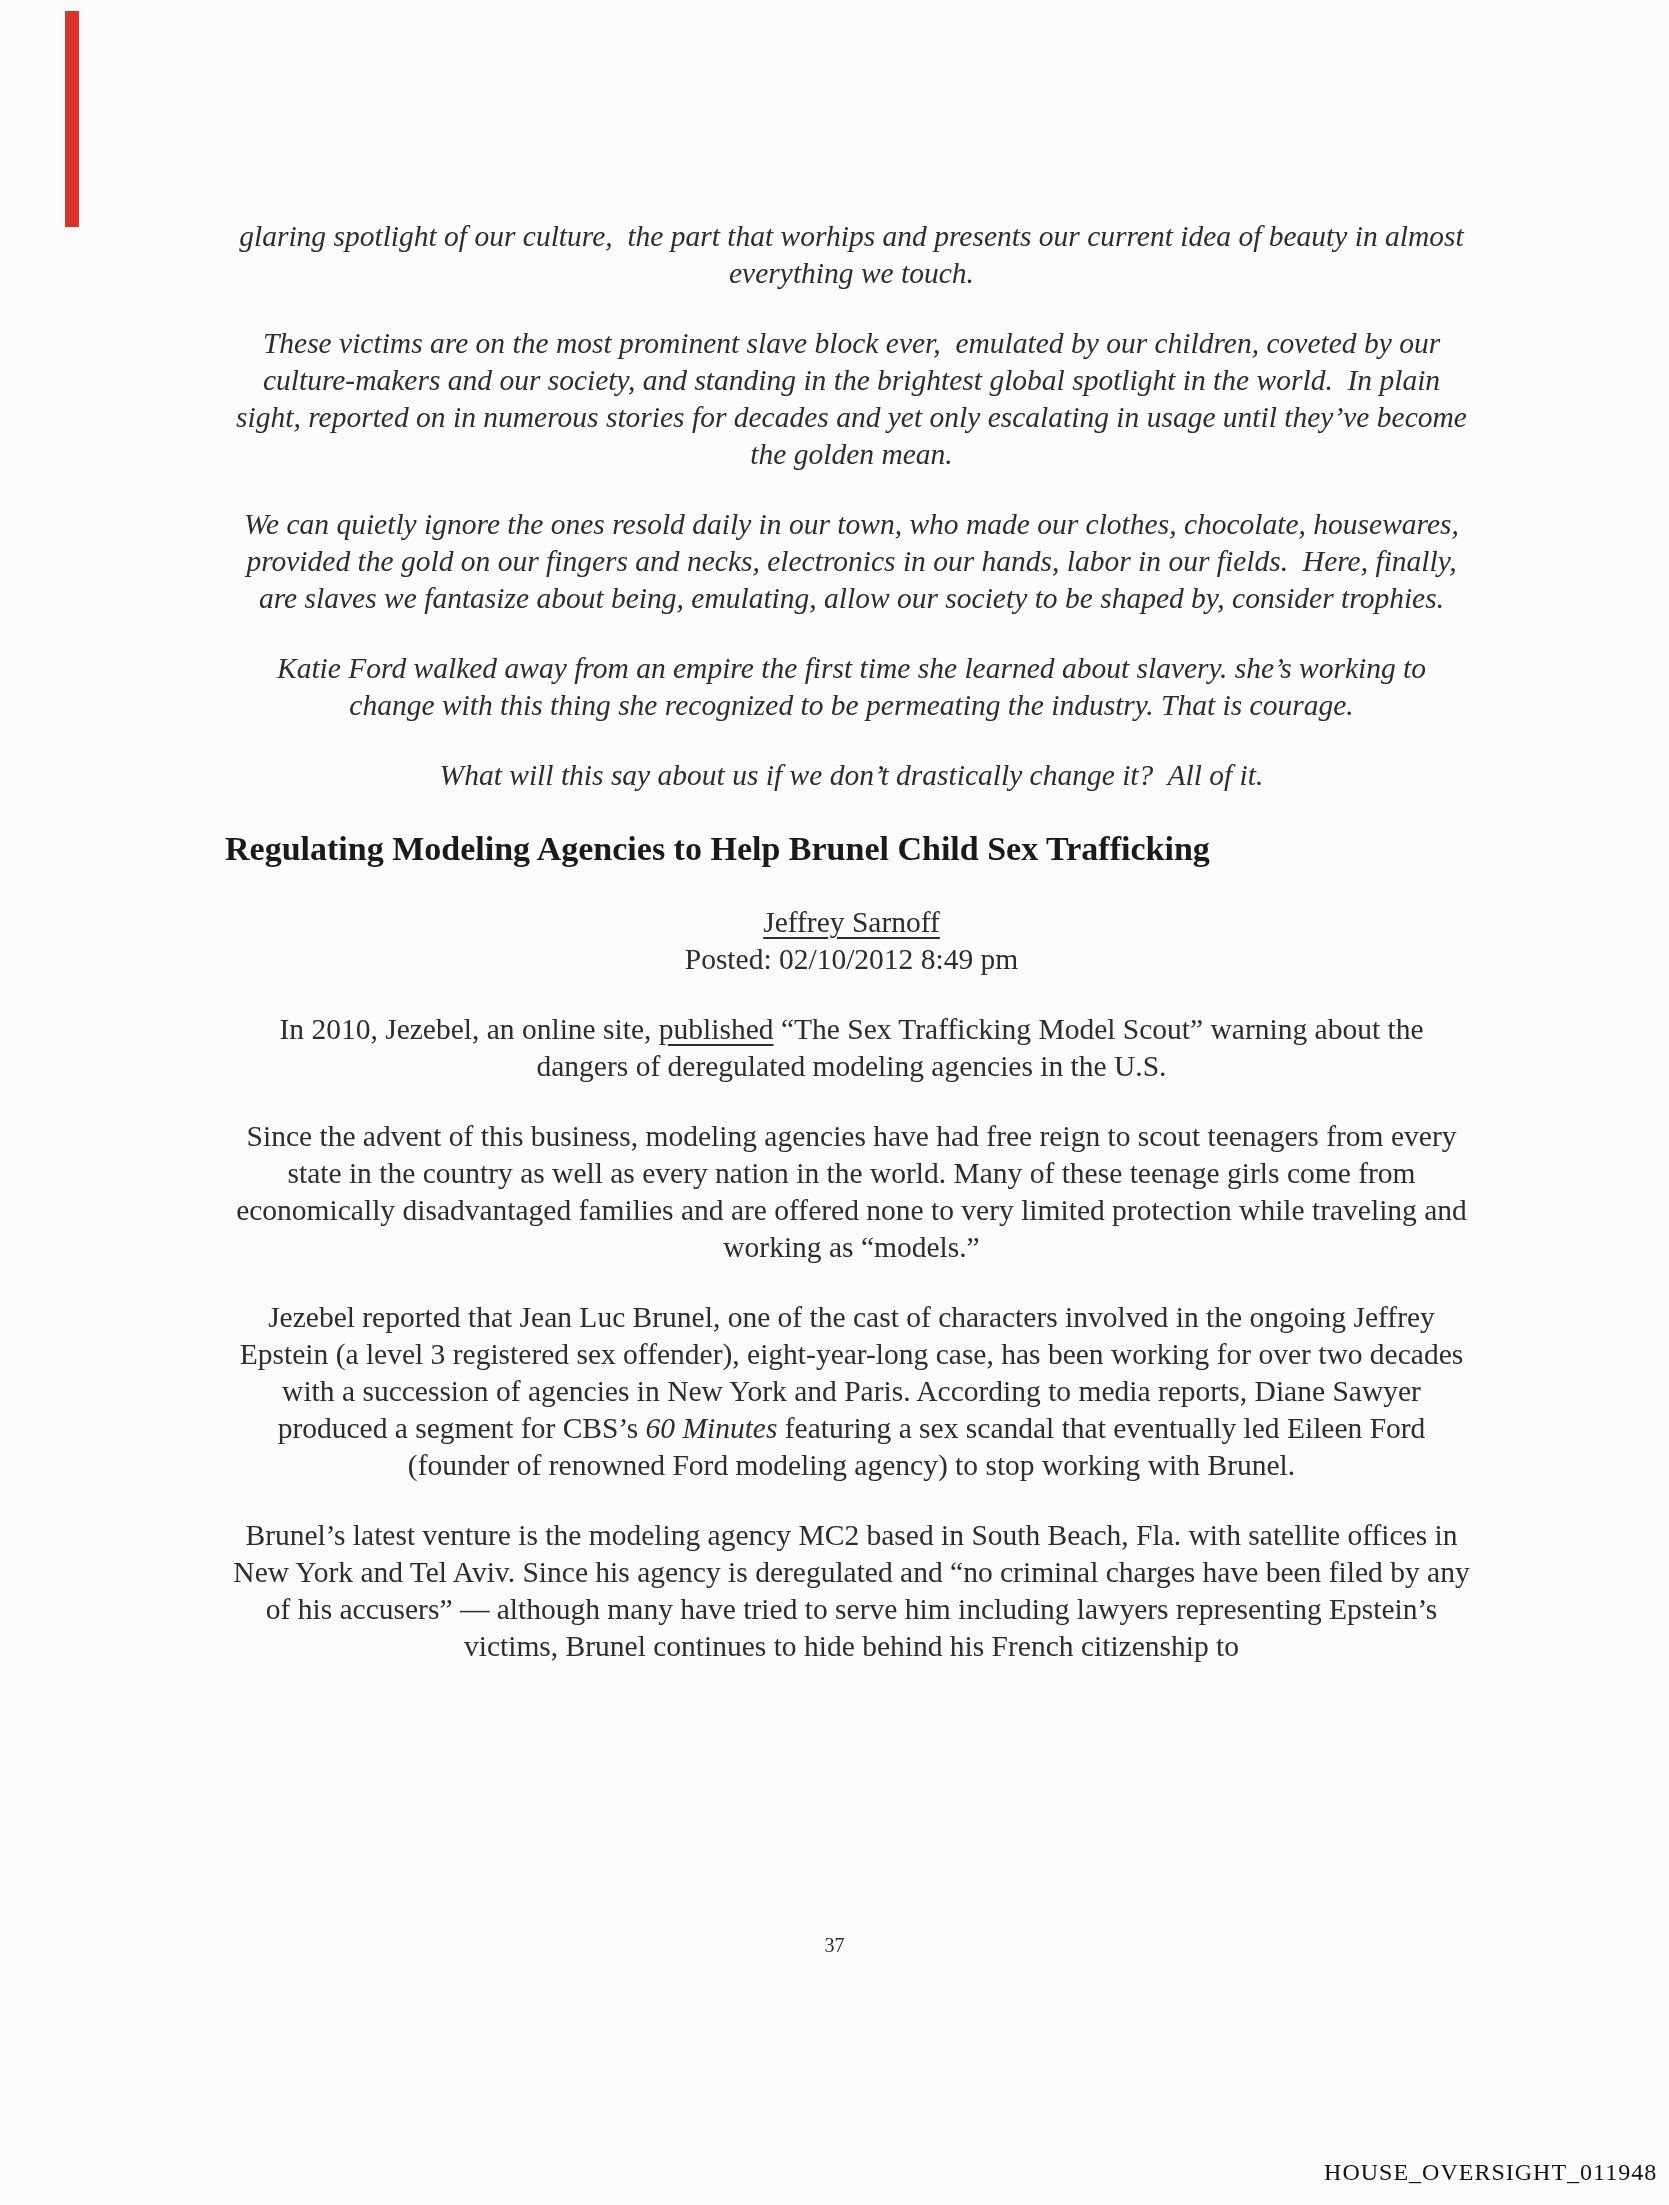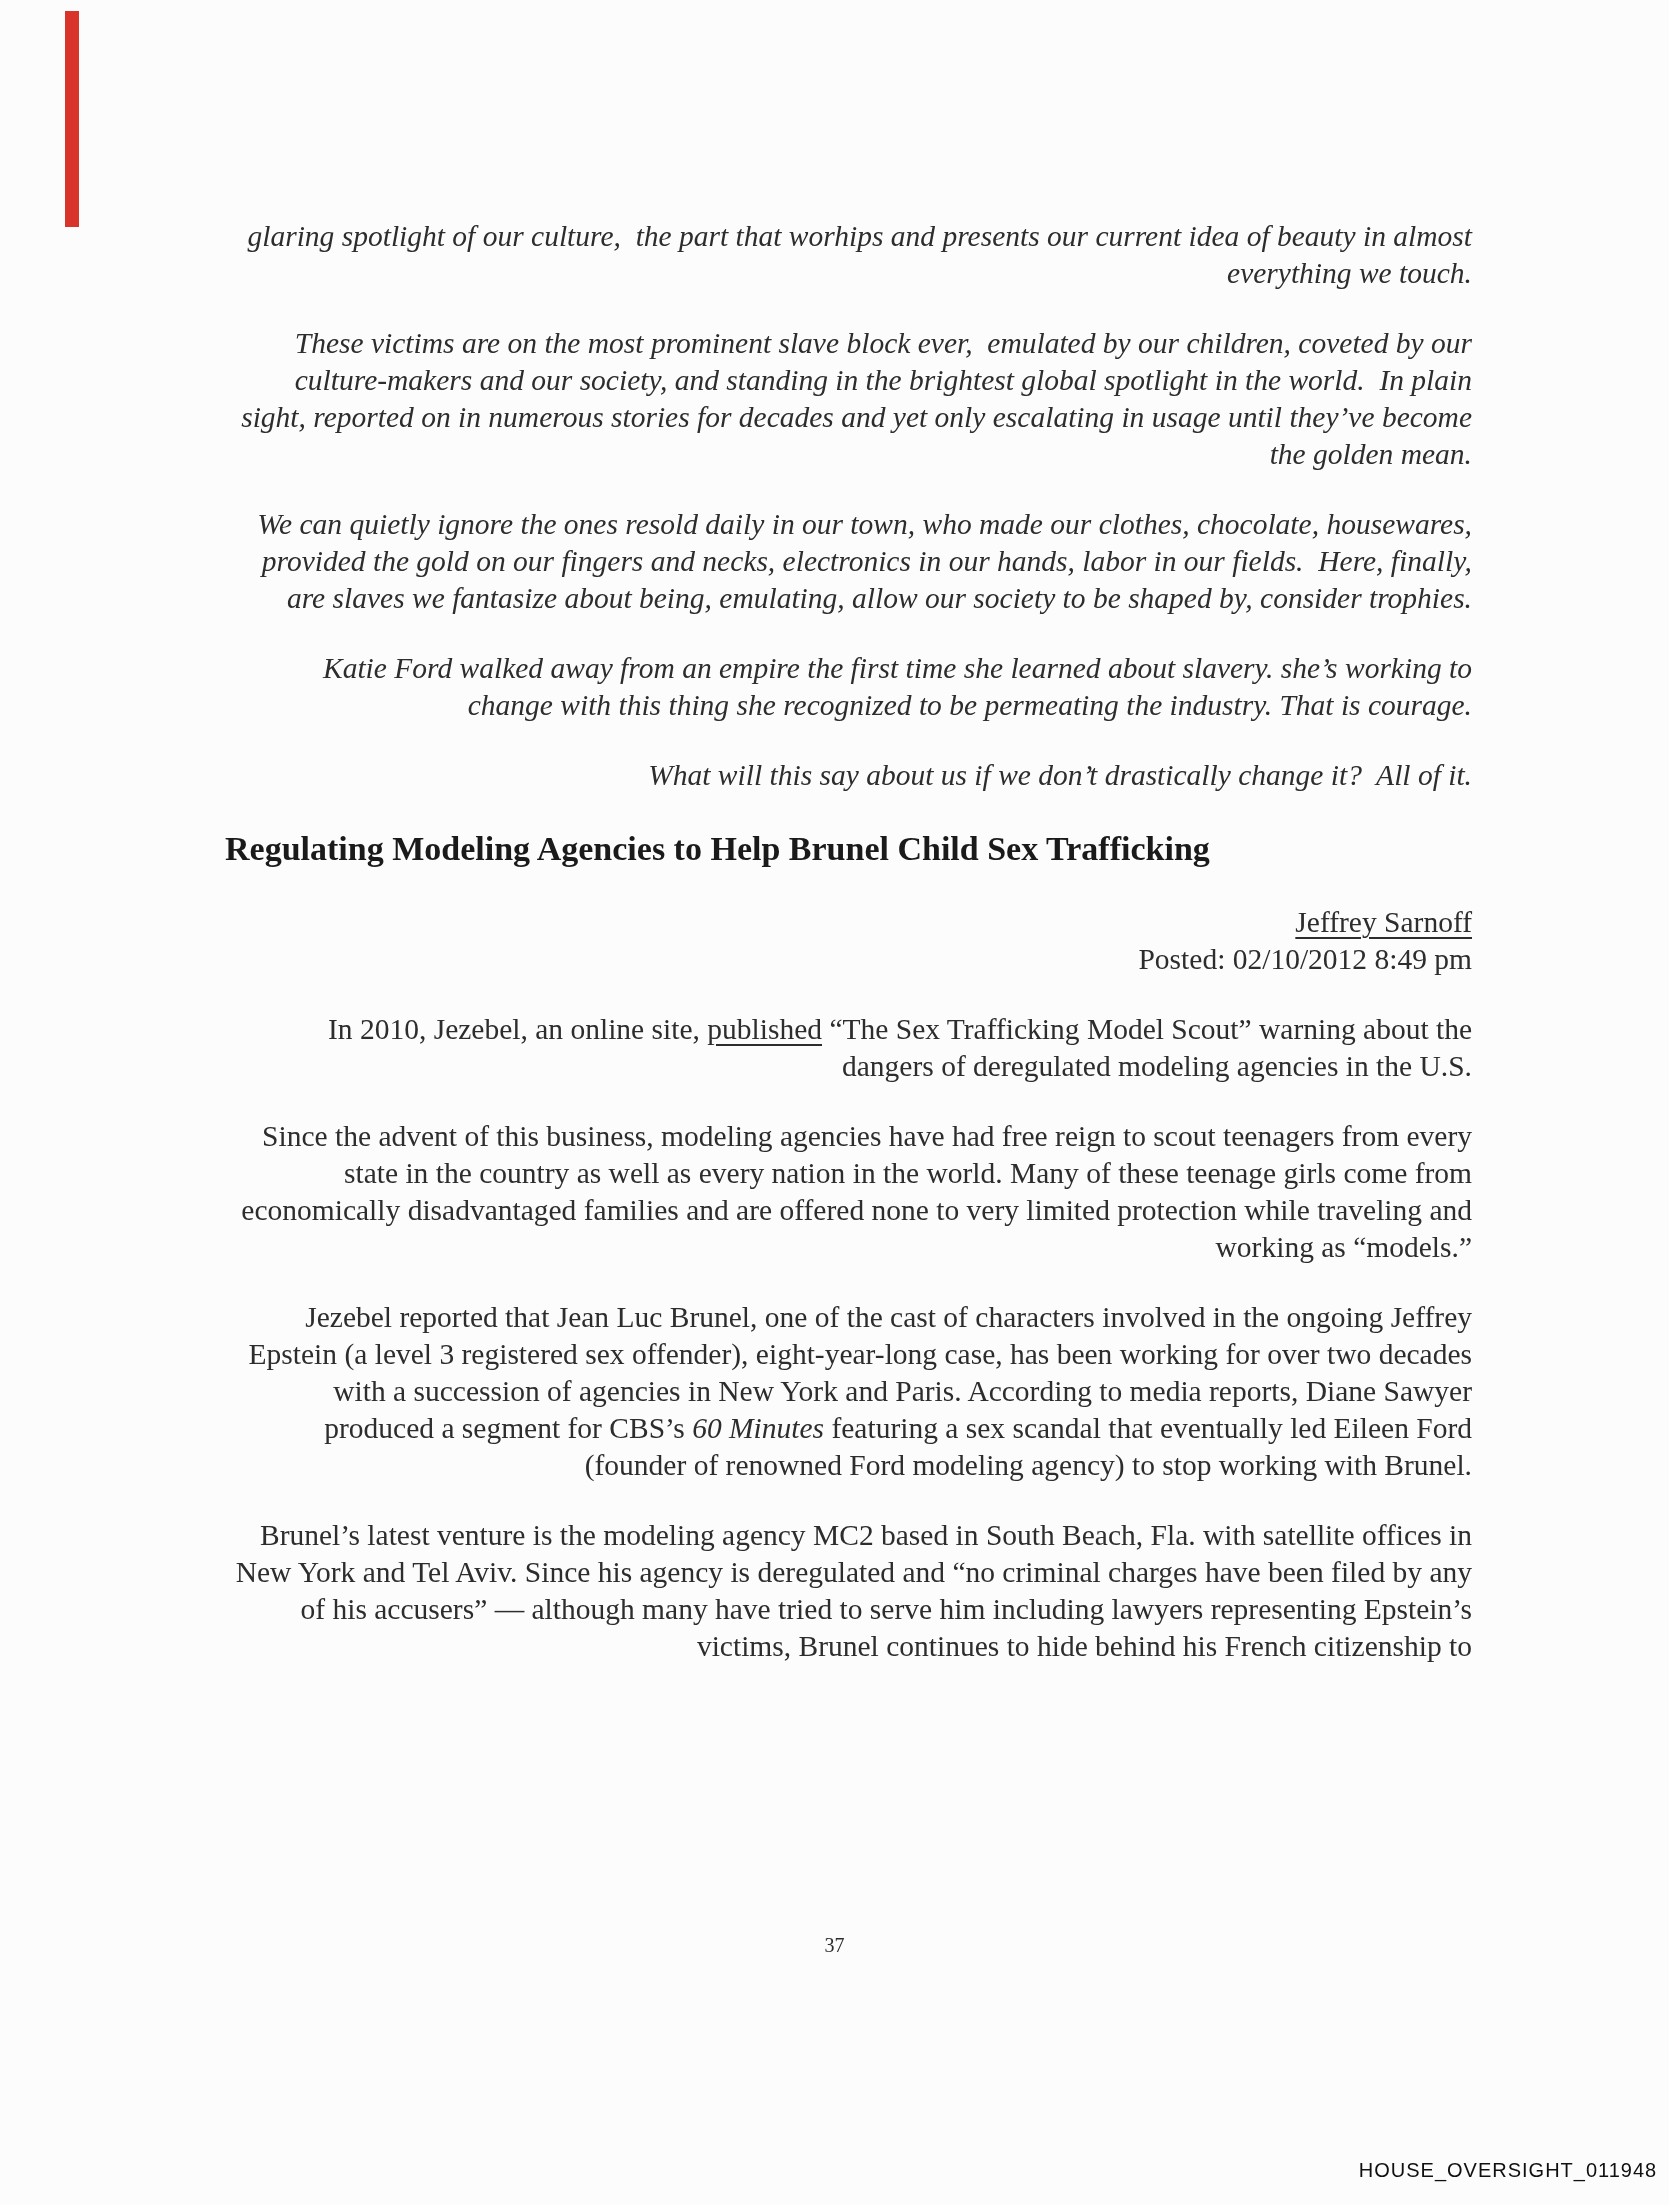--- a/index.html
+++ b/index.html
@@ -23,21 +23,21 @@
     position: absolute;
     left: 225px;
     top: 218px;
     width: 1247px;
   }
   .content p {
     margin: 0 0 33px 6px;
     font-size: 29.5px;
     line-height: 37px;
     white-space: pre-wrap;
-    text-align: right;
+    text-align: center;
   }
   .content p.quote { font-style: italic; }
   .content h2.heading {
     font-size: 34px;
     line-height: 43px;
     font-weight: bold;
     color: #1a1a1a;
     margin: 6.5px 0 34px 0;
     white-space: pre-wrap;
   }
@@ -54,22 +54,22 @@
     left: 0;
     width: 1669px;
     text-align: center;
     font-size: 20px;
     color: #2c2c2c;
   }
   .bates {
     position: absolute;
     top: 2159px;
     right: 11.8px;
-    font-family: Liberation Sans, sans-serif;
-    font-size: 20px;
+    font-family: Liberation Serif, serif;
+    font-size: 24px;
     letter-spacing: 1px;
     color: #101010;
   }
 </style>
 </head>
 <body>
 
 <div class="red-mark" style="background: rgb(216, 52, 44);"></div>
 
 <main class="content" id="article">

